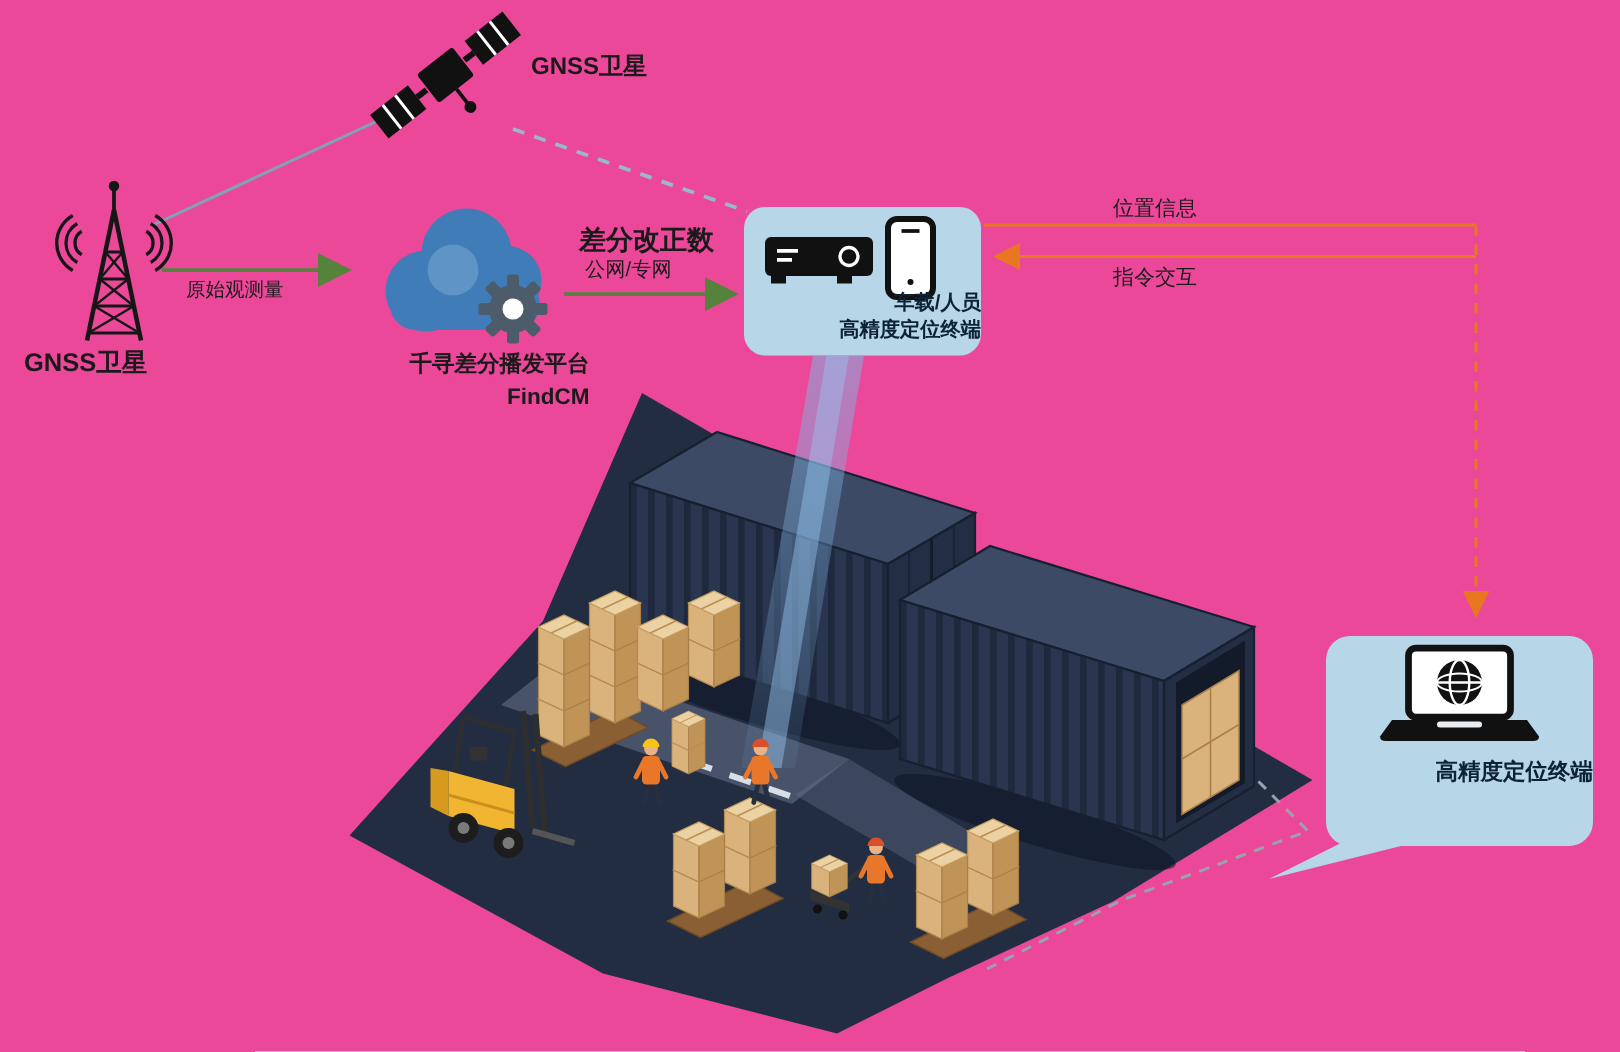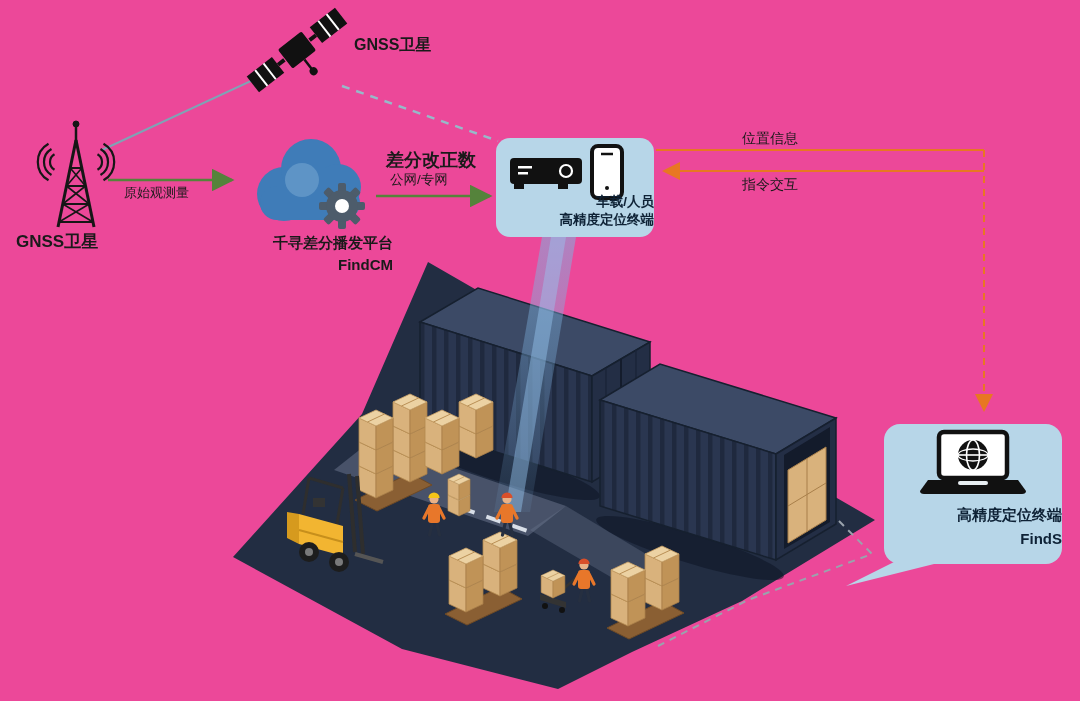--- a/index.html
+++ b/index.html
@@ -268,15 +268,14 @@
   <div class="lbl" style="left:386px;top:150px;font-size:18px;font-weight:600;">差分改正数</div>
   <div class="lbl" style="left:390px;top:172px;font-size:13.5px;font-weight:400;">公网/专网</div>
 
   <div class="lbl b c" style="left:496px;top:194px;width:158px;font-size:13.5px;color:#0e2236;">车载/人员</div>
   <div class="lbl b c" style="left:496px;top:212px;width:158px;font-size:13.5px;color:#0e2236;">高精度定位终端</div>
 
   <div class="lbl" style="left:742px;top:130px;font-size:14px;font-weight:400;">位置信息</div>
   <div class="lbl" style="left:742px;top:176px;font-size:14px;font-weight:400;">指令交互</div>
 
   <div class="lbl b c" style="left:884px;top:506px;width:178px;font-size:15px;color:#0e2236;">高精度定位终端</div>
-  <div class="lbl b c" style="left:884px;top:530px;width:178px;font-size:15px;color:#0e2236;">FindS</div>
 
 </div>
 
 </body></html>

